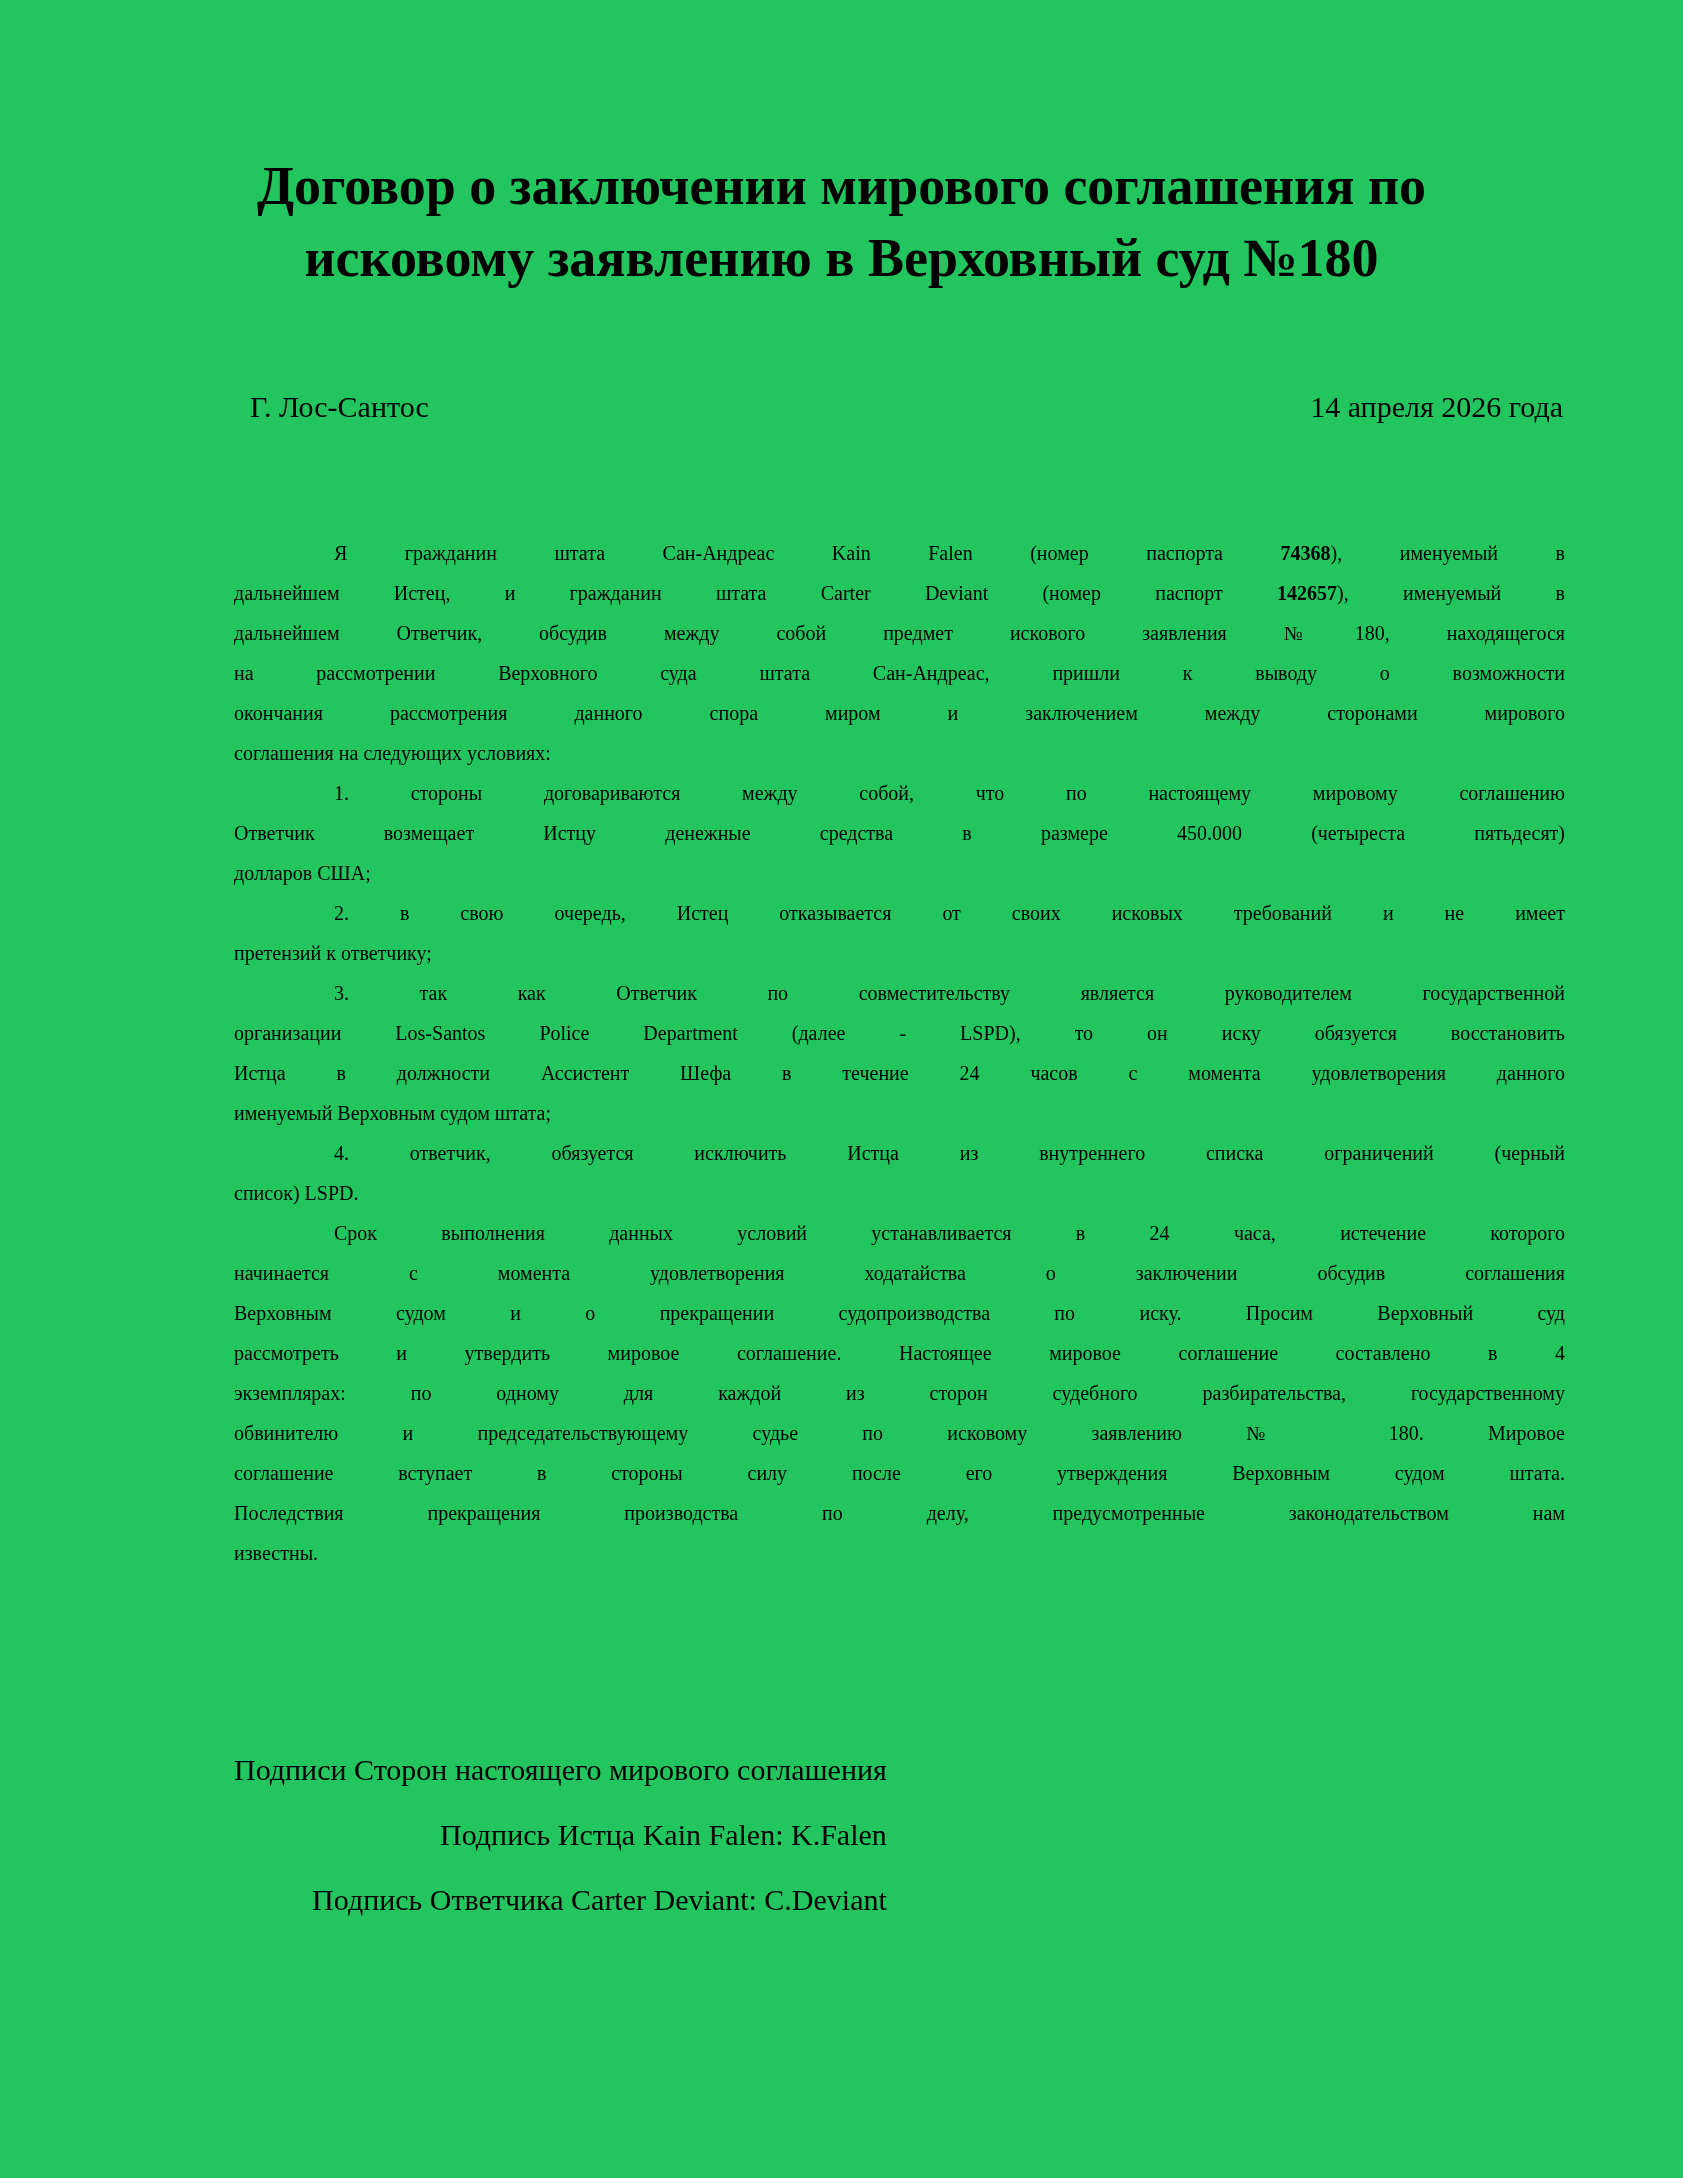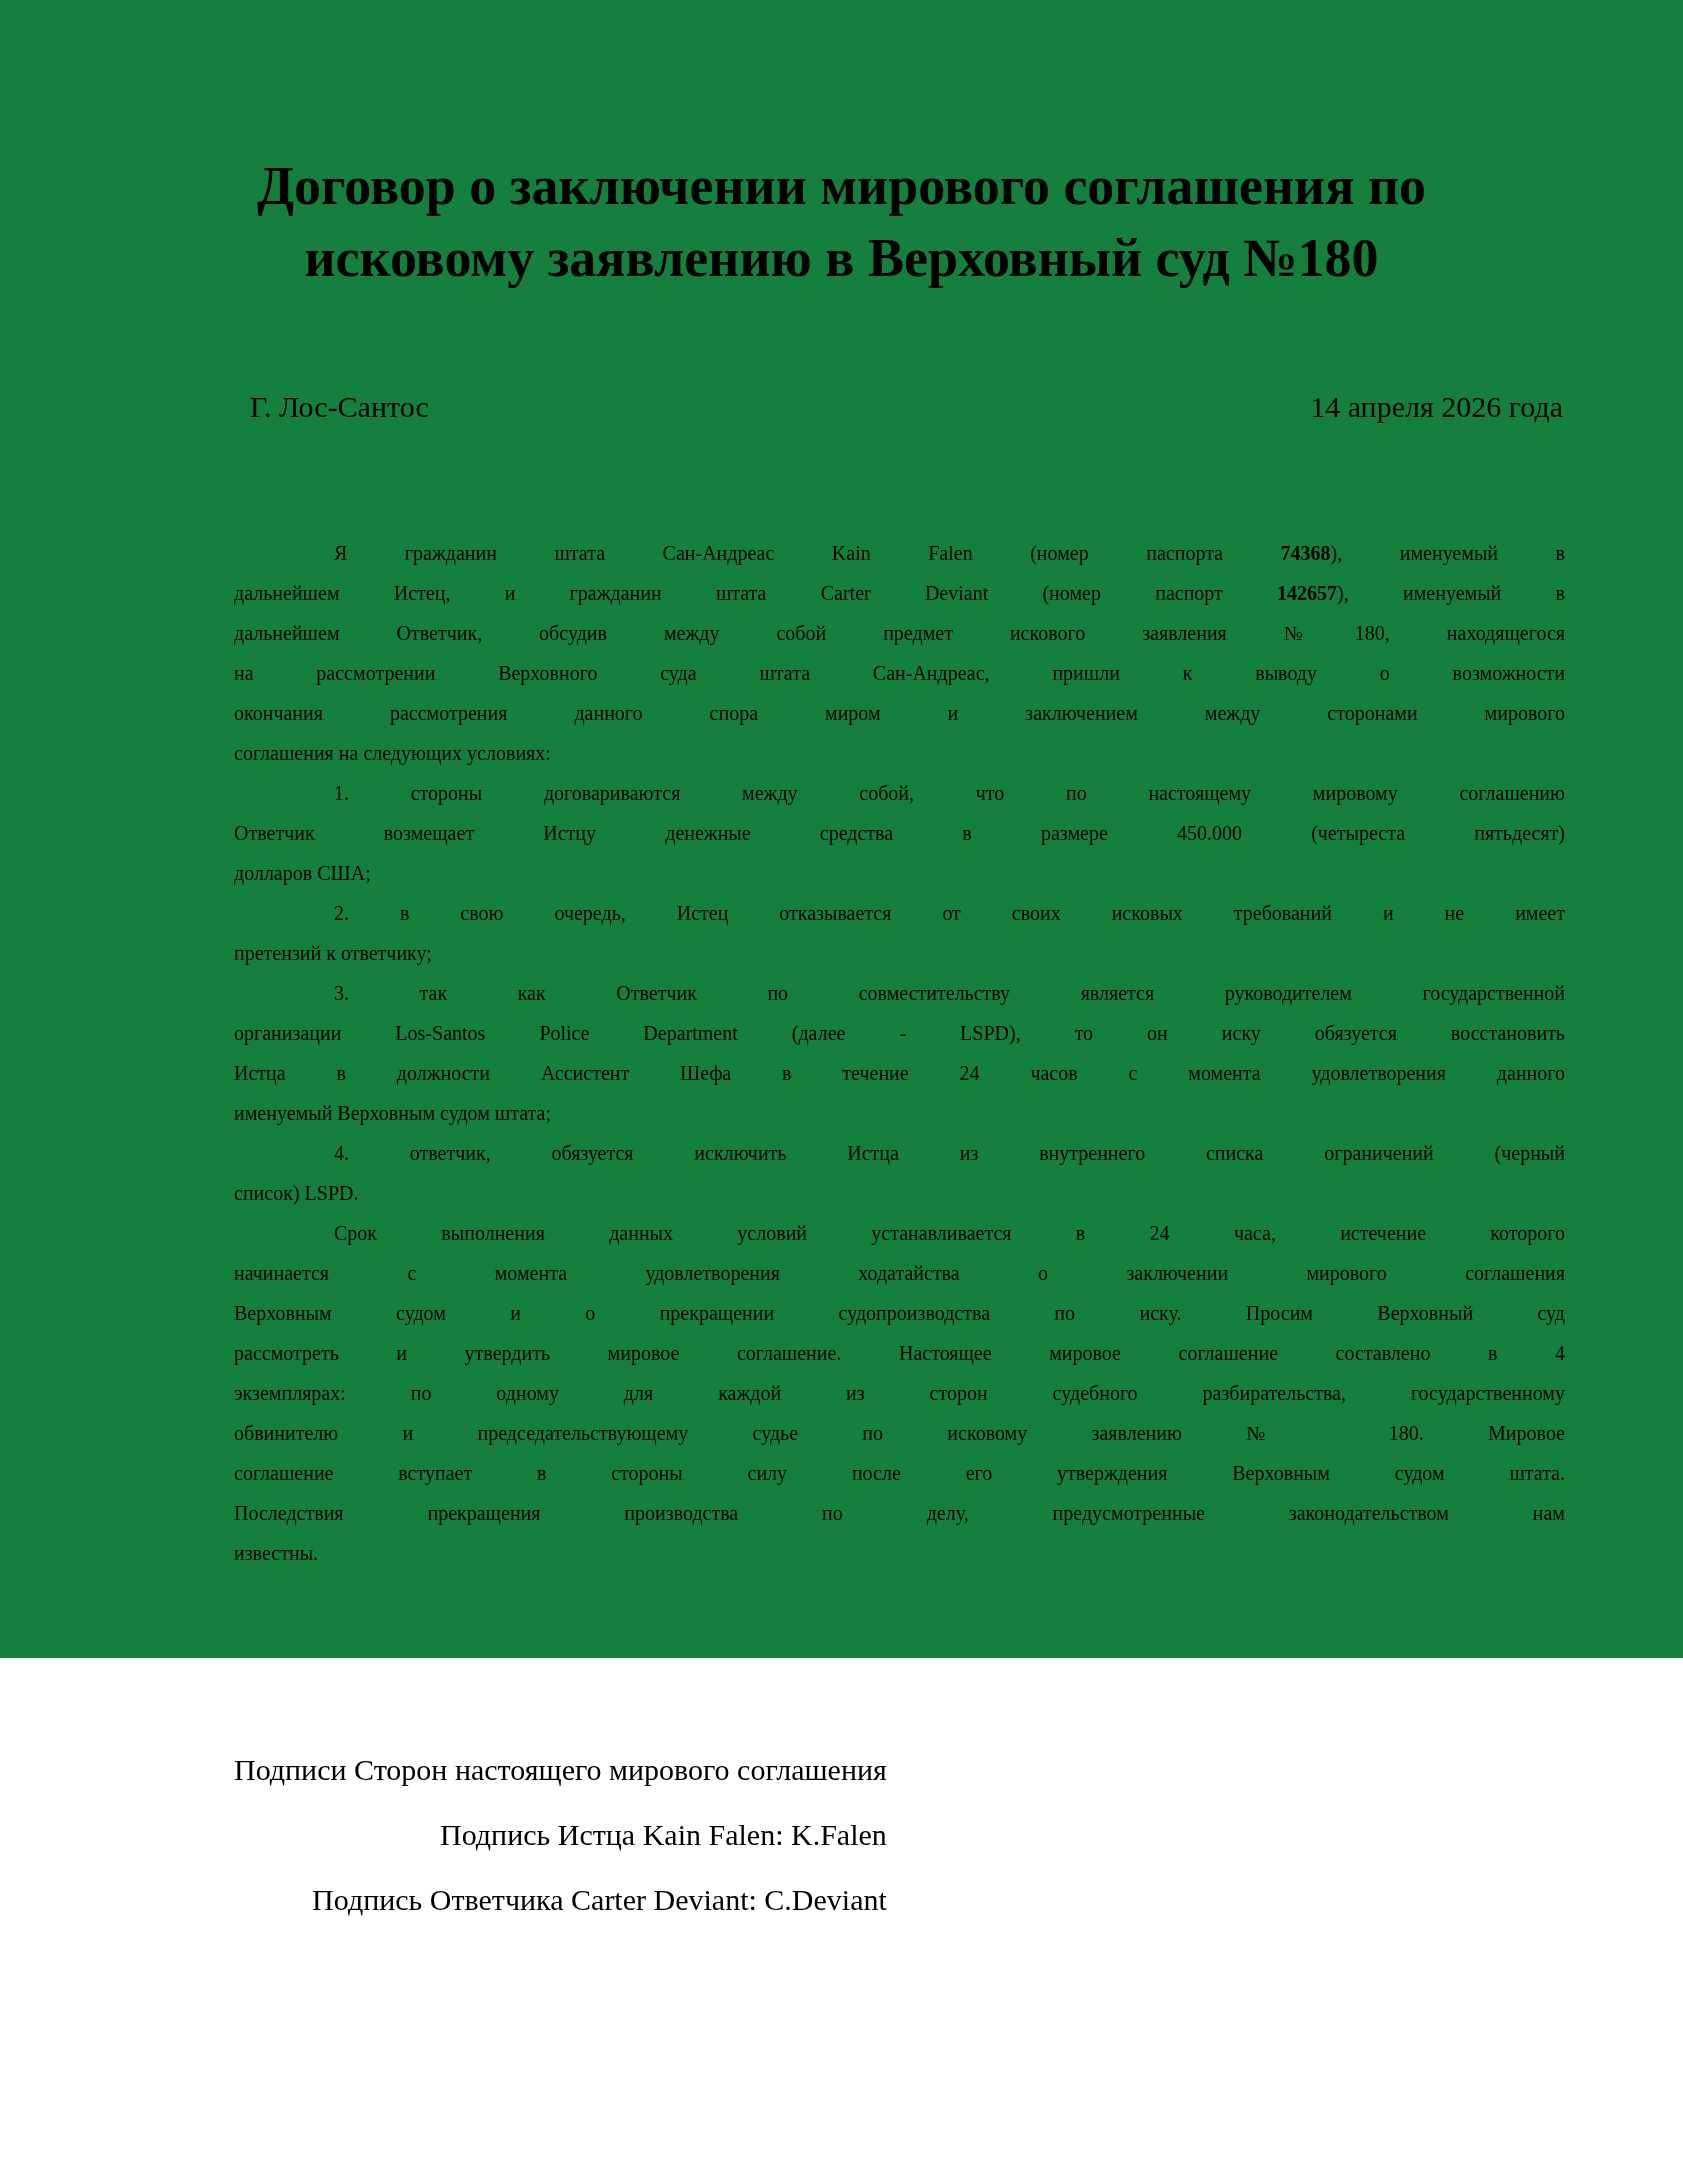--- a/index.html
+++ b/index.html
@@ -12,22 +12,22 @@
       height: 2178px;
       position: relative;
       overflow: hidden;
       color: #000000;
       font-family: "Liberation Serif", "DejaVu Serif", serif;
     }
     .page {
       position: absolute;
       left: 0; top: 0;
       width: 1683px;
-      height: 1658px;
-      background: #15803d;
+      height: 2178px;
+      background: #22c55e;
     }
     .title {
       position: absolute;
       left: 0;
       width: 1683px;
       top: 150px;
       margin: 0;
       text-align: center;
       font-weight: bold;
       font-size: 54px;
@@ -125,21 +125,21 @@
       <span class="line last">именуемый Верховным судом штата;</span>
     </div>
 
     <div>
       <span class="line indent">4. ответчик, обязуется исключить Истца из внутреннего списка ограничений (черный</span>
       <span class="line last">список) LSPD.</span>
     </div>
 
     <div>
       <span class="line indent">Срок выполнения данных условий устанавливается в 24 часа, истечение которого</span>
-      <span class="line">начинается с момента удовлетворения ходатайства о заключении мирового соглашения</span>
+      <span class="line">начинается с момента удовлетворения ходатайства о заключении обсудив соглашения</span>
       <span class="line">Верховным судом и о прекращении судопроизводства по иску. Просим Верховный суд</span>
       <span class="line">рассмотреть и утвердить мировое соглашение. Настоящее мировое соглашение составлено в 4</span>
       <span class="line">экземплярах: по одному для каждой из сторон судебного разбирательства, государственному</span>
       <span class="line">обвинителю и председательствующему судье по исковому заявлению № 180. Мировое</span>
       <span class="line">соглашение вступает в стороны силу после его утверждения Верховным судом штата.</span>
       <span class="line">Последствия прекращения производства по делу, предусмотренные законодательством нам</span>
       <span class="line last">известны.</span>
     </div>
   </div>
 

